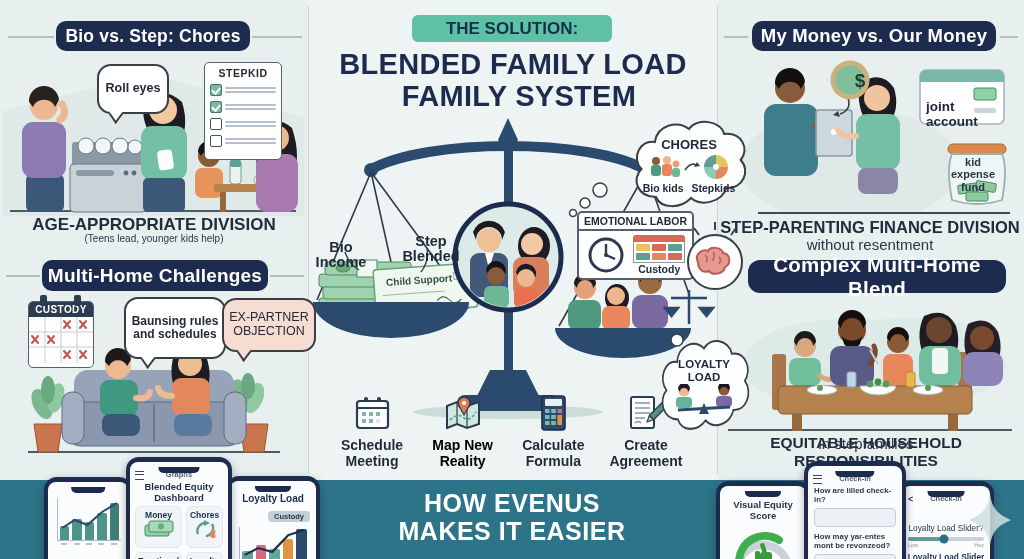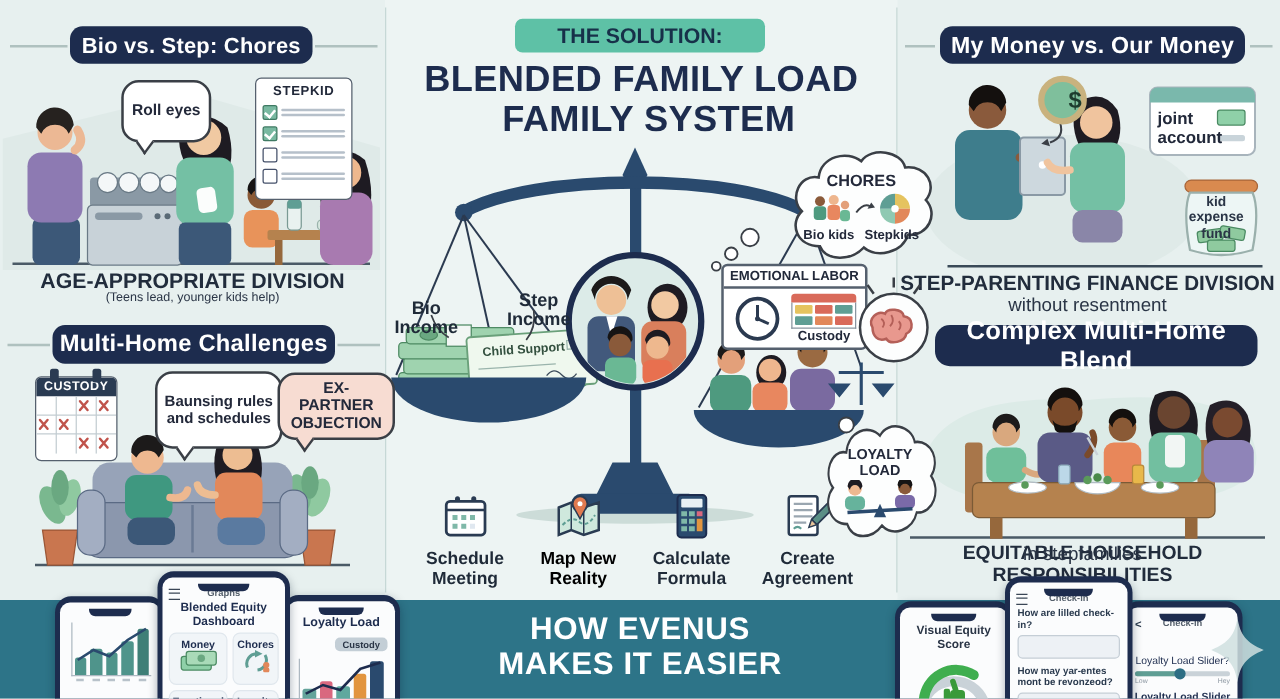--- a/index.html
+++ b/index.html
@@ -171,21 +171,21 @@
             <path d="M51,4 l6,7 M57,4 l-6,7"></path>
           <path d="M3,19 l6,7 M9,19 l-6,7"></path>
             <path d="M19,19 l6,7 M25,19 l-6,7"></path>
           <path d="M35,34 l6,7 M41,34 l-6,7"></path>
             <path d="M51,34 l6,7 M57,34 l-6,7"></path>
         </g>
       </svg>
     </div>
   </div>
   <div class="bubble" style="left:124px;top:297px;width:88px;height:52px;font-size:12px">Baunsing rules and schedules</div>
-  <div class="bubble pink" style="left:222px;top:298px;width:80px;height:44px;font-size:12.5px;font-weight:700">EX-PARTNER OBJECTION</div>
+  <div class="bubble pink" style="left:222px;top:298px;width:80px;height:44px;font-size:12.5px;font-weight:400">EX-PARTNER OBJECTION</div>
 
   <svg class="abs" style="left:18px;top:332px" width="272" height="126" viewBox="0 0 272 126">
     <line x1="10" y1="120" x2="262" y2="120" stroke="#4a5a66" stroke-width="2"></line>
     <g>
       <ellipse cx="24" cy="72" rx="9" ry="16" fill="#7ab88f" transform="rotate(-25 24 72)"></ellipse>
       <ellipse cx="38" cy="66" rx="8" ry="15" fill="#8fc9a0" transform="rotate(15 38 66)"></ellipse>
       <ellipse cx="30" cy="58" rx="7" ry="14" fill="#6aa881"></ellipse>
       <polygon points="16,92 44,92 40,120 20,120" fill="#c9764f" stroke="#9a5636"></polygon>
     </g>
     <g>
@@ -311,21 +311,21 @@
     <g fill="#fff" stroke="#3a3f46" stroke-width="1.5">
       <circle cx="295" cy="78" r="7"></circle>
         <circle cx="280" cy="91" r="5"></circle>
         <circle cx="268" cy="101" r="3.5"></circle>
       <circle cx="372" cy="228" r="6"></circle>
         <circle cx="386" cy="242" r="4"></circle>
     </g>
   </svg>
 
   <div class="abs" style="left:312px;top:240px;width:58px;text-align:center;font-size:14.5px;font-weight:700;line-height:1.05;color:#1f2a38">Bio Income</div>
-  <div class="abs" style="left:396px;top:234px;width:70px;text-align:center;font-size:14.5px;font-weight:700;line-height:1.05;color:#1f2a38">Step Income</div>
+  <div class="abs" style="left:396px;top:234px;width:70px;text-align:center;font-size:14.5px;font-weight:700;line-height:1.05;color:#1f2a38">Step Blended</div>
   <div class="abs" style="left:386px;top:274px;width:86px;font-size:10px;font-weight:700;color:#33503f;transform:rotate(-4deg)">Child Support</div>
 
   <div class="cloud" style="left:627px;top:117px;width:124px;height:96px">
     <svg class="cbg" viewBox="0 0 120 96" preserveAspectRatio="none">
       <path d="M28,80 C10,80 4,62 14,52 C4,42 12,22 27,25 C29,8 49,3 60,12 C68,0 91,4 94,17 C111,15 119,32 110,43 C120,54 112,72 96,71 C92,85 72,90 62,81 C52,92 33,92 28,80 Z" fill="#fdfefe" stroke="#3a3f46" stroke-width="2"></path>
     </svg>
     <div class="cbody">
       <div style="font-size:13px;font-weight:800;color:#23293a">CHORES</div>
       <div style="display:flex;align-items:center;gap:3px;margin-top:2px">
         <svg width="32" height="22" viewBox="0 0 32 22">
@@ -511,21 +511,21 @@
       <rect x="228" y="88" width="58" height="10" rx="5" fill="#d98a4f" stroke="#a8663a"></rect>
       <path d="M232,98 h50 q6,14 0,46 q-25,8 -50,0 q-6,-32 0,-46 Z" fill="rgba(238,246,245,0.92)" stroke="#9ab0ac" stroke-width="1.8"></path>
       <g stroke="#4a8a62" fill="#8fca9f">
         <rect x="238" y="128" width="20" height="9" rx="2" transform="rotate(-8 248 132)"></rect>
         <rect x="256" y="126" width="20" height="9" rx="2" transform="rotate(10 266 130)"></rect>
         <rect x="246" y="136" width="22" height="9" rx="2"></rect>
       </g>
     </g>
   </svg>
   <div class="abs" style="left:846px;top:70px;width:28px;text-align:center;font-size:19px;font-weight:800;color:#1d3b2e">$</div>
-  <div class="abs prelines" style="left:926px;top:88px;width:66px;font-size:13.5px;font-weight:700;line-height:1.1;color:#22293a">joint
+  <div class="abs prelines" style="left:926px;top:100px;width:66px;font-size:13.5px;font-weight:700;line-height:1.1;color:#22293a">joint
 account</div>
   <div class="abs prelines" style="left:942px;top:156px;width:62px;text-align:center;font-size:11px;font-weight:700;line-height:1.12;color:#2a3546">kid
 expense
 fund</div>
   <div class="abs" style="left:758px;top:212px;width:252px;height:2px;background:#3a4a58"></div>
 
   <div class="captitle" style="left:718px;top:218px;width:304px;font-size:16.5px">STEP-PARENTING FINANCE DIVISION</div>
   <div class="capsub" style="left:718px;top:236px;width:304px;font-size:15px">without resentment</div>
 
   <div class="badge" style="left:748px;top:260px;width:258px;height:33px;font-size:20.5px;border-radius:12px">Complex Multi-Home Blend</div>

